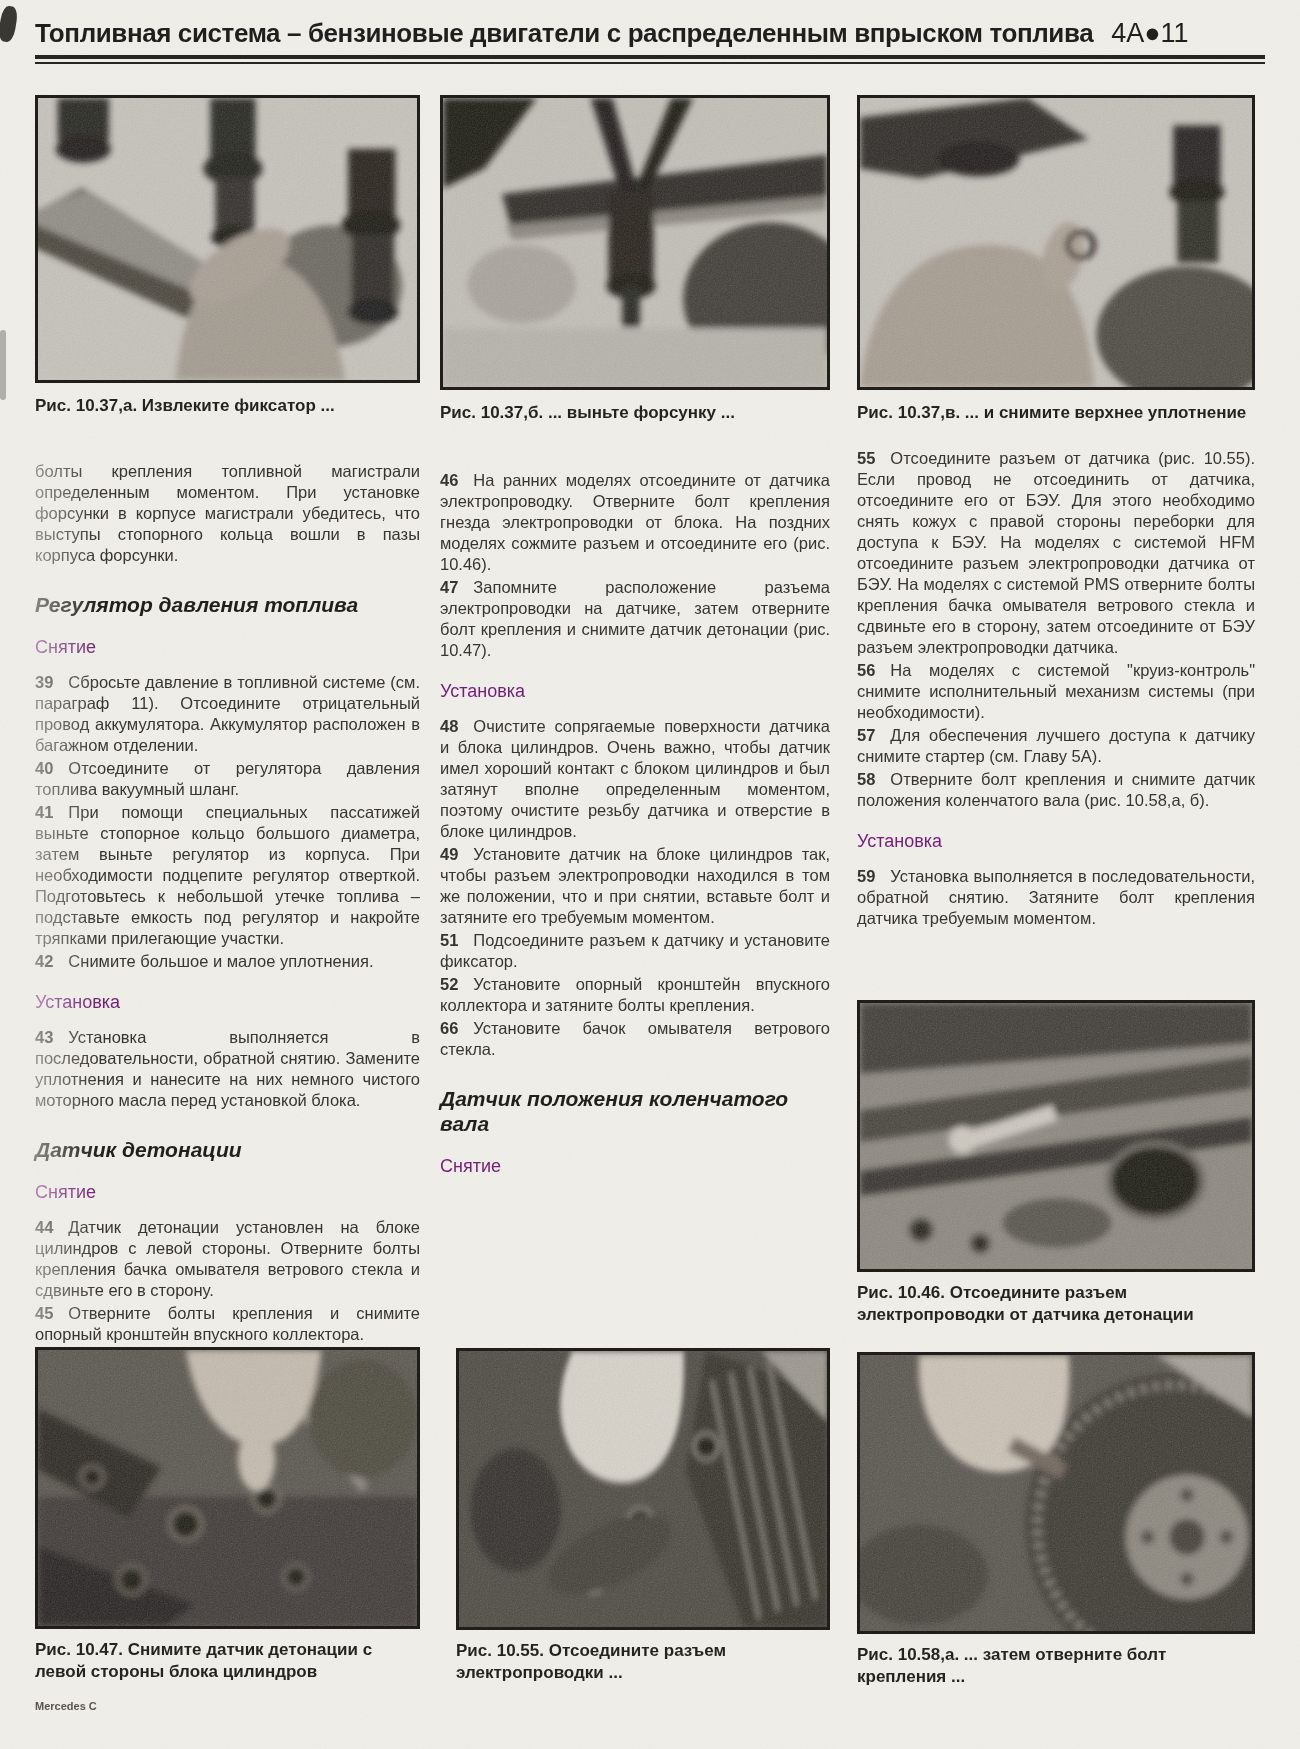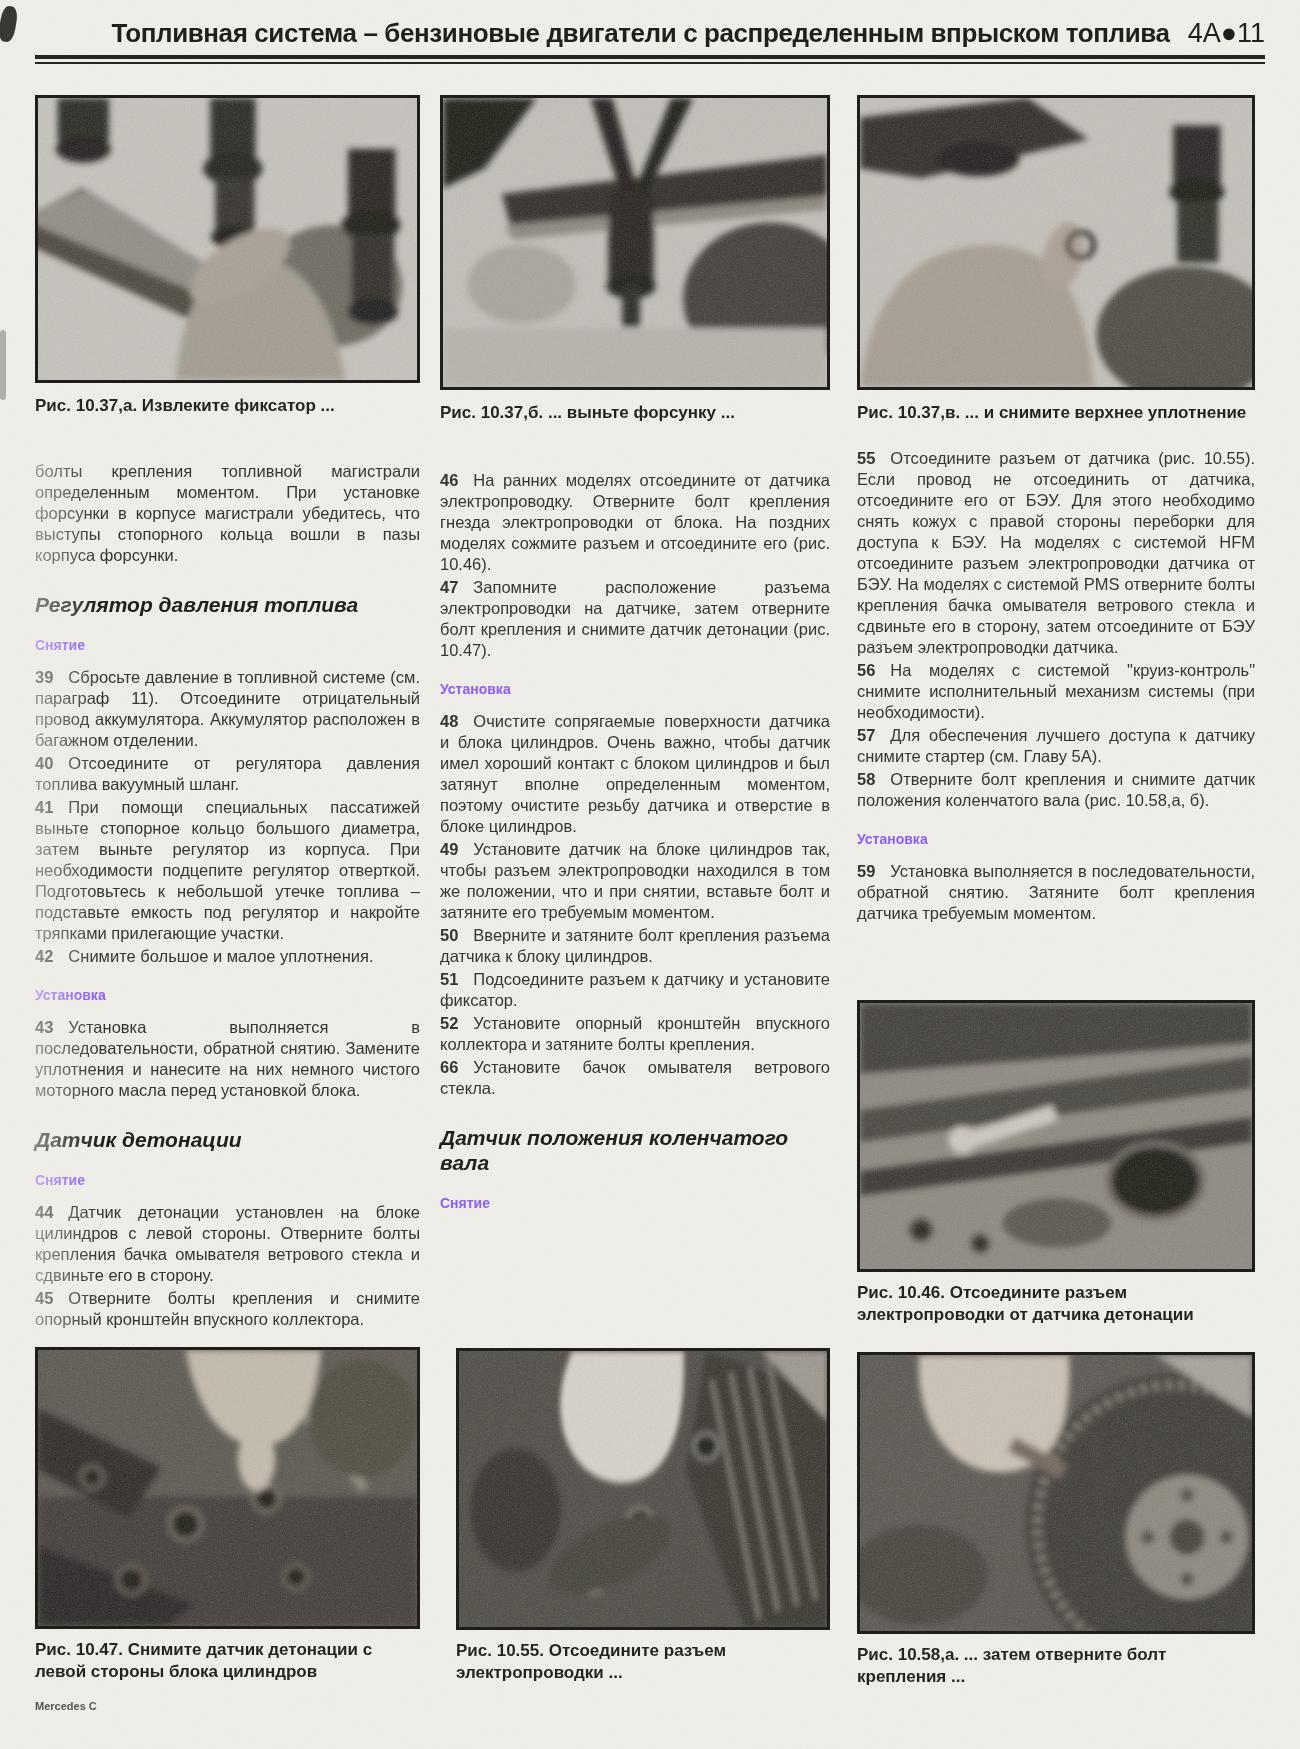--- a/index.html
+++ b/index.html
@@ -7,21 +7,21 @@
   .page{
     position:relative;
     width:1300px;height:1749px;
     background:#f0eee9;
     overflow:hidden;
     font-family:"Liberation Sans", sans-serif;
     color:#2b2a27;
   }
   
   .hdr{position:absolute;left:35px;top:18px;width:1230px;}
-  .hdr-line{display:flex;justify-content:flex-end;align-items:baseline;}
+  .hdr-line{display:flex;justify-content:flex-start;align-items:baseline;}
   .hdr-title{font-size:26px;font-weight:bold;letter-spacing:-0.4px;color:#1c1b19;}
   .hdr-ref{font-size:27px;font-weight:normal;color:#1c1b19;white-space:nowrap;margin-left:18px;}
   .rule-thick{height:4px;background:#23221f;margin-top:6px;}
   .rule-thin{height:2px;background:#23221f;margin-top:3px;}
   
   .col{position:absolute;top:95px;}
   .col1{left:35px;width:385px;}
   .col2{left:440px;width:390px;}
   .col3{left:857px;width:398px;}
   
@@ -38,21 +38,21 @@
   .col3 .abs-mid{top:905px;}
   .col3 .abs-bot{top:1257px;}
   
   .fig-caption{font-size:17px;line-height:1.28;font-weight:bold;color:#201f1c;text-align:left;}
   .gap-lg{margin-bottom:44px;}
   .gap-md{margin-bottom:46px;}
   .gap-sm{margin-bottom:24px;}
   .body-txt{font-size:16.5px;line-height:21px;text-align:justify;color:#34322e;}
   .intro{margin:0 0 6px 0;}
   .section-h{font-size:21px;font-weight:bold;font-style:italic;color:#1d1c19;margin:26px 0 10px 0;line-height:1.2;}
-  .sub-h{font-size:14px;font-weight:bold;color:#8b5cf6;margin:20px 0 14px 0;}
+  .sub-h{font-size:18px;font-weight:normal;color:#701a75;margin:20px 0 14px 0;}
   .step{margin:0 0 2px 0;}
   .num{font-weight:bold;padding-right:15px;}
   
   .footer-brand{position:absolute;left:35px;top:1700px;font-size:11px;font-weight:bold;color:#55524d;}
   .edge-mark1{position:absolute;left:0;top:6px;width:16px;height:36px;background:#15140f;border-radius:40%;transform:rotate(9deg);opacity:.85;}
   .edge-mark2{position:absolute;left:0;top:330px;width:6px;height:70px;background:#3c3a35;opacity:.35;border-radius:3px;}
   .scan-fade{position:absolute;left:28px;top:430px;width:70px;height:900px;background:linear-gradient(to right, rgba(240,238,233,.55), rgba(240,238,233,0));pointer-events:none;}
   .page-noise{position:absolute;left:0;top:0;width:1300px;height:1749px;opacity:.05;pointer-events:none;}
 </style>
 </head>
@@ -189,21 +189,20 @@
       </svg>
     </div>
     <div class="fig-caption gap-md">Рис. 10.37,б. ... выньте форсунку ...</div>
 
     <p class="body-txt step"><span class="num">46</span><span>На ранних моделях отсоедините от датчика электропроводку. Отверните болт крепления гнезда электропроводки от блока. На поздних моделях сожмите разъем и отсоедините его (рис. 10.46).</span></p>
     <p class="body-txt step"><span class="num">47</span><span>Запомните расположение разъема электропроводки на датчике, затем отверните болт крепления и снимите датчик детонации (рис. 10.47).</span></p>
 
     <div class="sub-h">Установка</div>
     <p class="body-txt step"><span class="num">48</span><span>Очистите сопрягаемые поверхности датчика и блока цилиндров. Очень важно, чтобы датчик имел хороший контакт с блоком цилиндров и был затянут вполне определенным моментом, поэтому очистите резьбу датчика и отверстие в блоке цилиндров.</span></p>
     <p class="body-txt step"><span class="num">49</span><span>Установите датчик на блоке цилиндров так, чтобы разъем электропроводки находился в том же положении, что и при снятии, вставьте болт и затяните его требуемым моментом.</span></p>
-    <p class="body-txt step"><span class="num">50</span><span>Вверните и затяните болт крепления разъема датчика к блоку цилиндров.</span></p>
     <p class="body-txt step"><span class="num">51</span><span>Подсоедините разъем к датчику и установите фиксатор.</span></p>
     <p class="body-txt step"><span class="num">52</span><span>Установите опорный кронштейн впускного коллектора и затяните болты крепления.</span></p>
     <p class="body-txt step"><span class="num">66</span><span>Установите бачок омывателя ветрового стекла.</span></p>
 
     <div class="section-h">Датчик положения коленчатого вала</div>
     <div class="sub-h">Снятие</div>
 
     <div class="abs-blk">
       <div class="photo ph-b">
         <svg viewBox="0 0 390 278" preserveAspectRatio="none">

